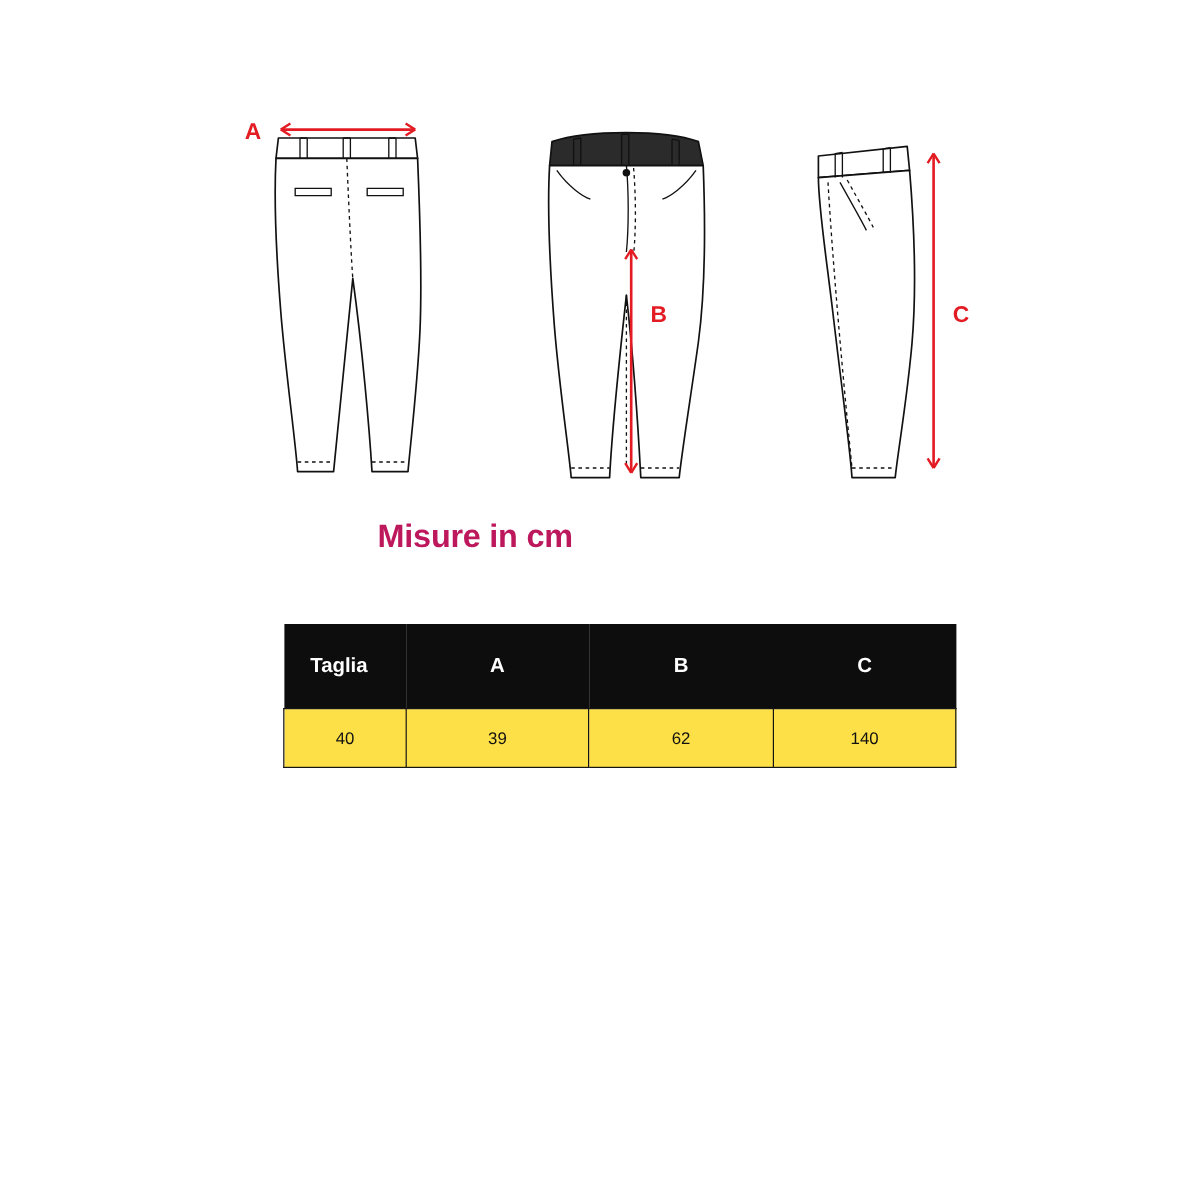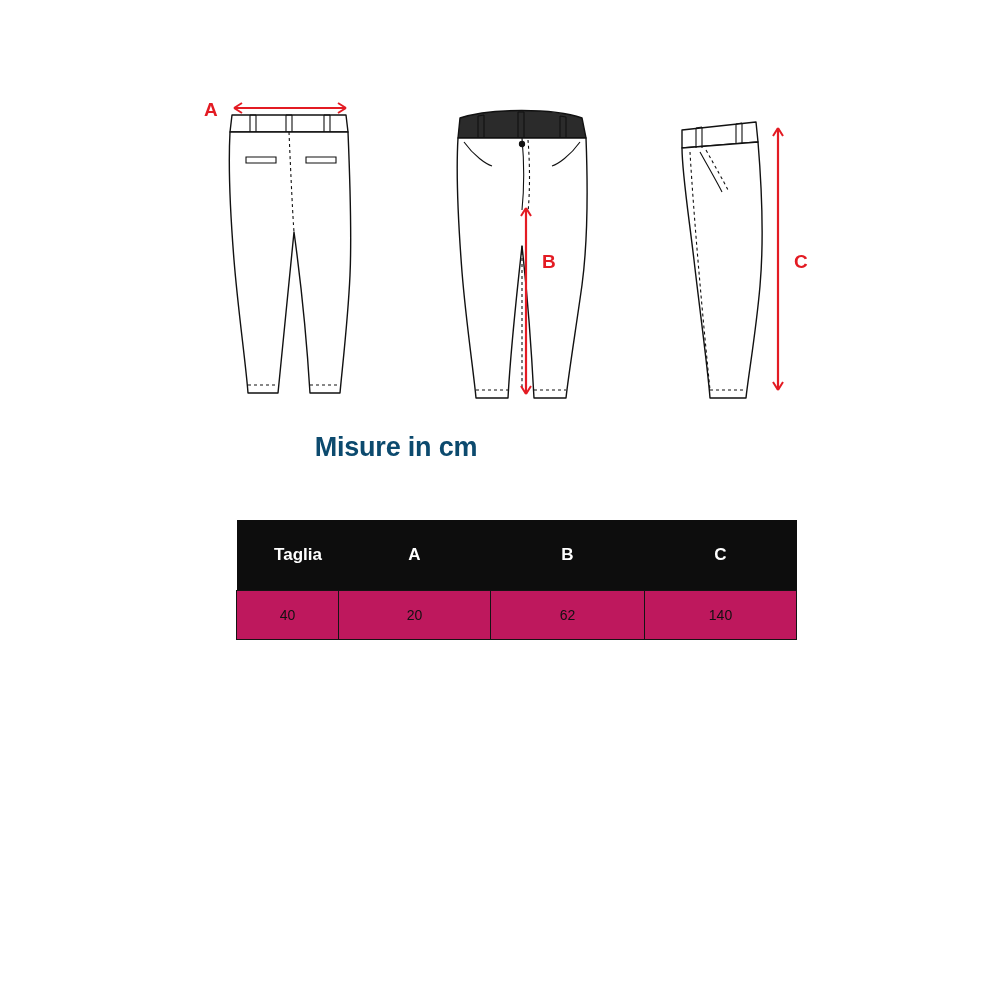--- a/index.html
+++ b/index.html
@@ -37,21 +37,21 @@
 
   .measure-title {
     position: absolute;
     left: 0;
     top: 432px;
     width: 792px;
     text-align: center;
     font-size: 27px;
     font-weight: bold;
     letter-spacing: -0.2px;
-    color: #0c4a6e;
+    color: #be185d;
   }
 
   .table-wrap {
     position: absolute;
     left: 236px;
     top: 520px;
     width: 560px;
   }
   table.size-table {
     border-collapse: collapse;
@@ -62,31 +62,31 @@
     background: #0d0d0d;
     color: #ffffff;
     font-size: 17px;
     font-weight: bold;
     height: 68px;
     text-align: center;
     vertical-align: middle;
     border: none;
   }
   table.size-table thead th.first-col {
-    text-align: center;
+    text-align: left;
     padding-left: 22px;
   }
   table.size-table tbody td {
     border: 1px solid #141414;
     height: 46px;
     text-align: center;
     vertical-align: middle;
     font-size: 14px;
     color: #111111;
-    background: #be185d;
+    background: #fde047;
   }
   col.c1 { width: 102px; }
   col.c2 { width: 152px; }
   col.c3 { width: 154px; }
   col.c4 { width: 152px; }
 
   .label-red {
     fill: #e31b23;
     font-family: "Liberation Sans", sans-serif;
     font-weight: bold;
@@ -208,21 +208,21 @@
         <tr>
           <th class="first-col">Taglia</th>
           <th>A</th>
           <th>B</th>
           <th>C</th>
         </tr>
       </thead>
       <tbody>
         <tr>
           <td>40</td>
-          <td>20</td>
+          <td>39</td>
           <td>62</td>
           <td>140</td>
         </tr>
       </tbody>
     </table>
   </div>
 
 </div>
 
 </body></html>

